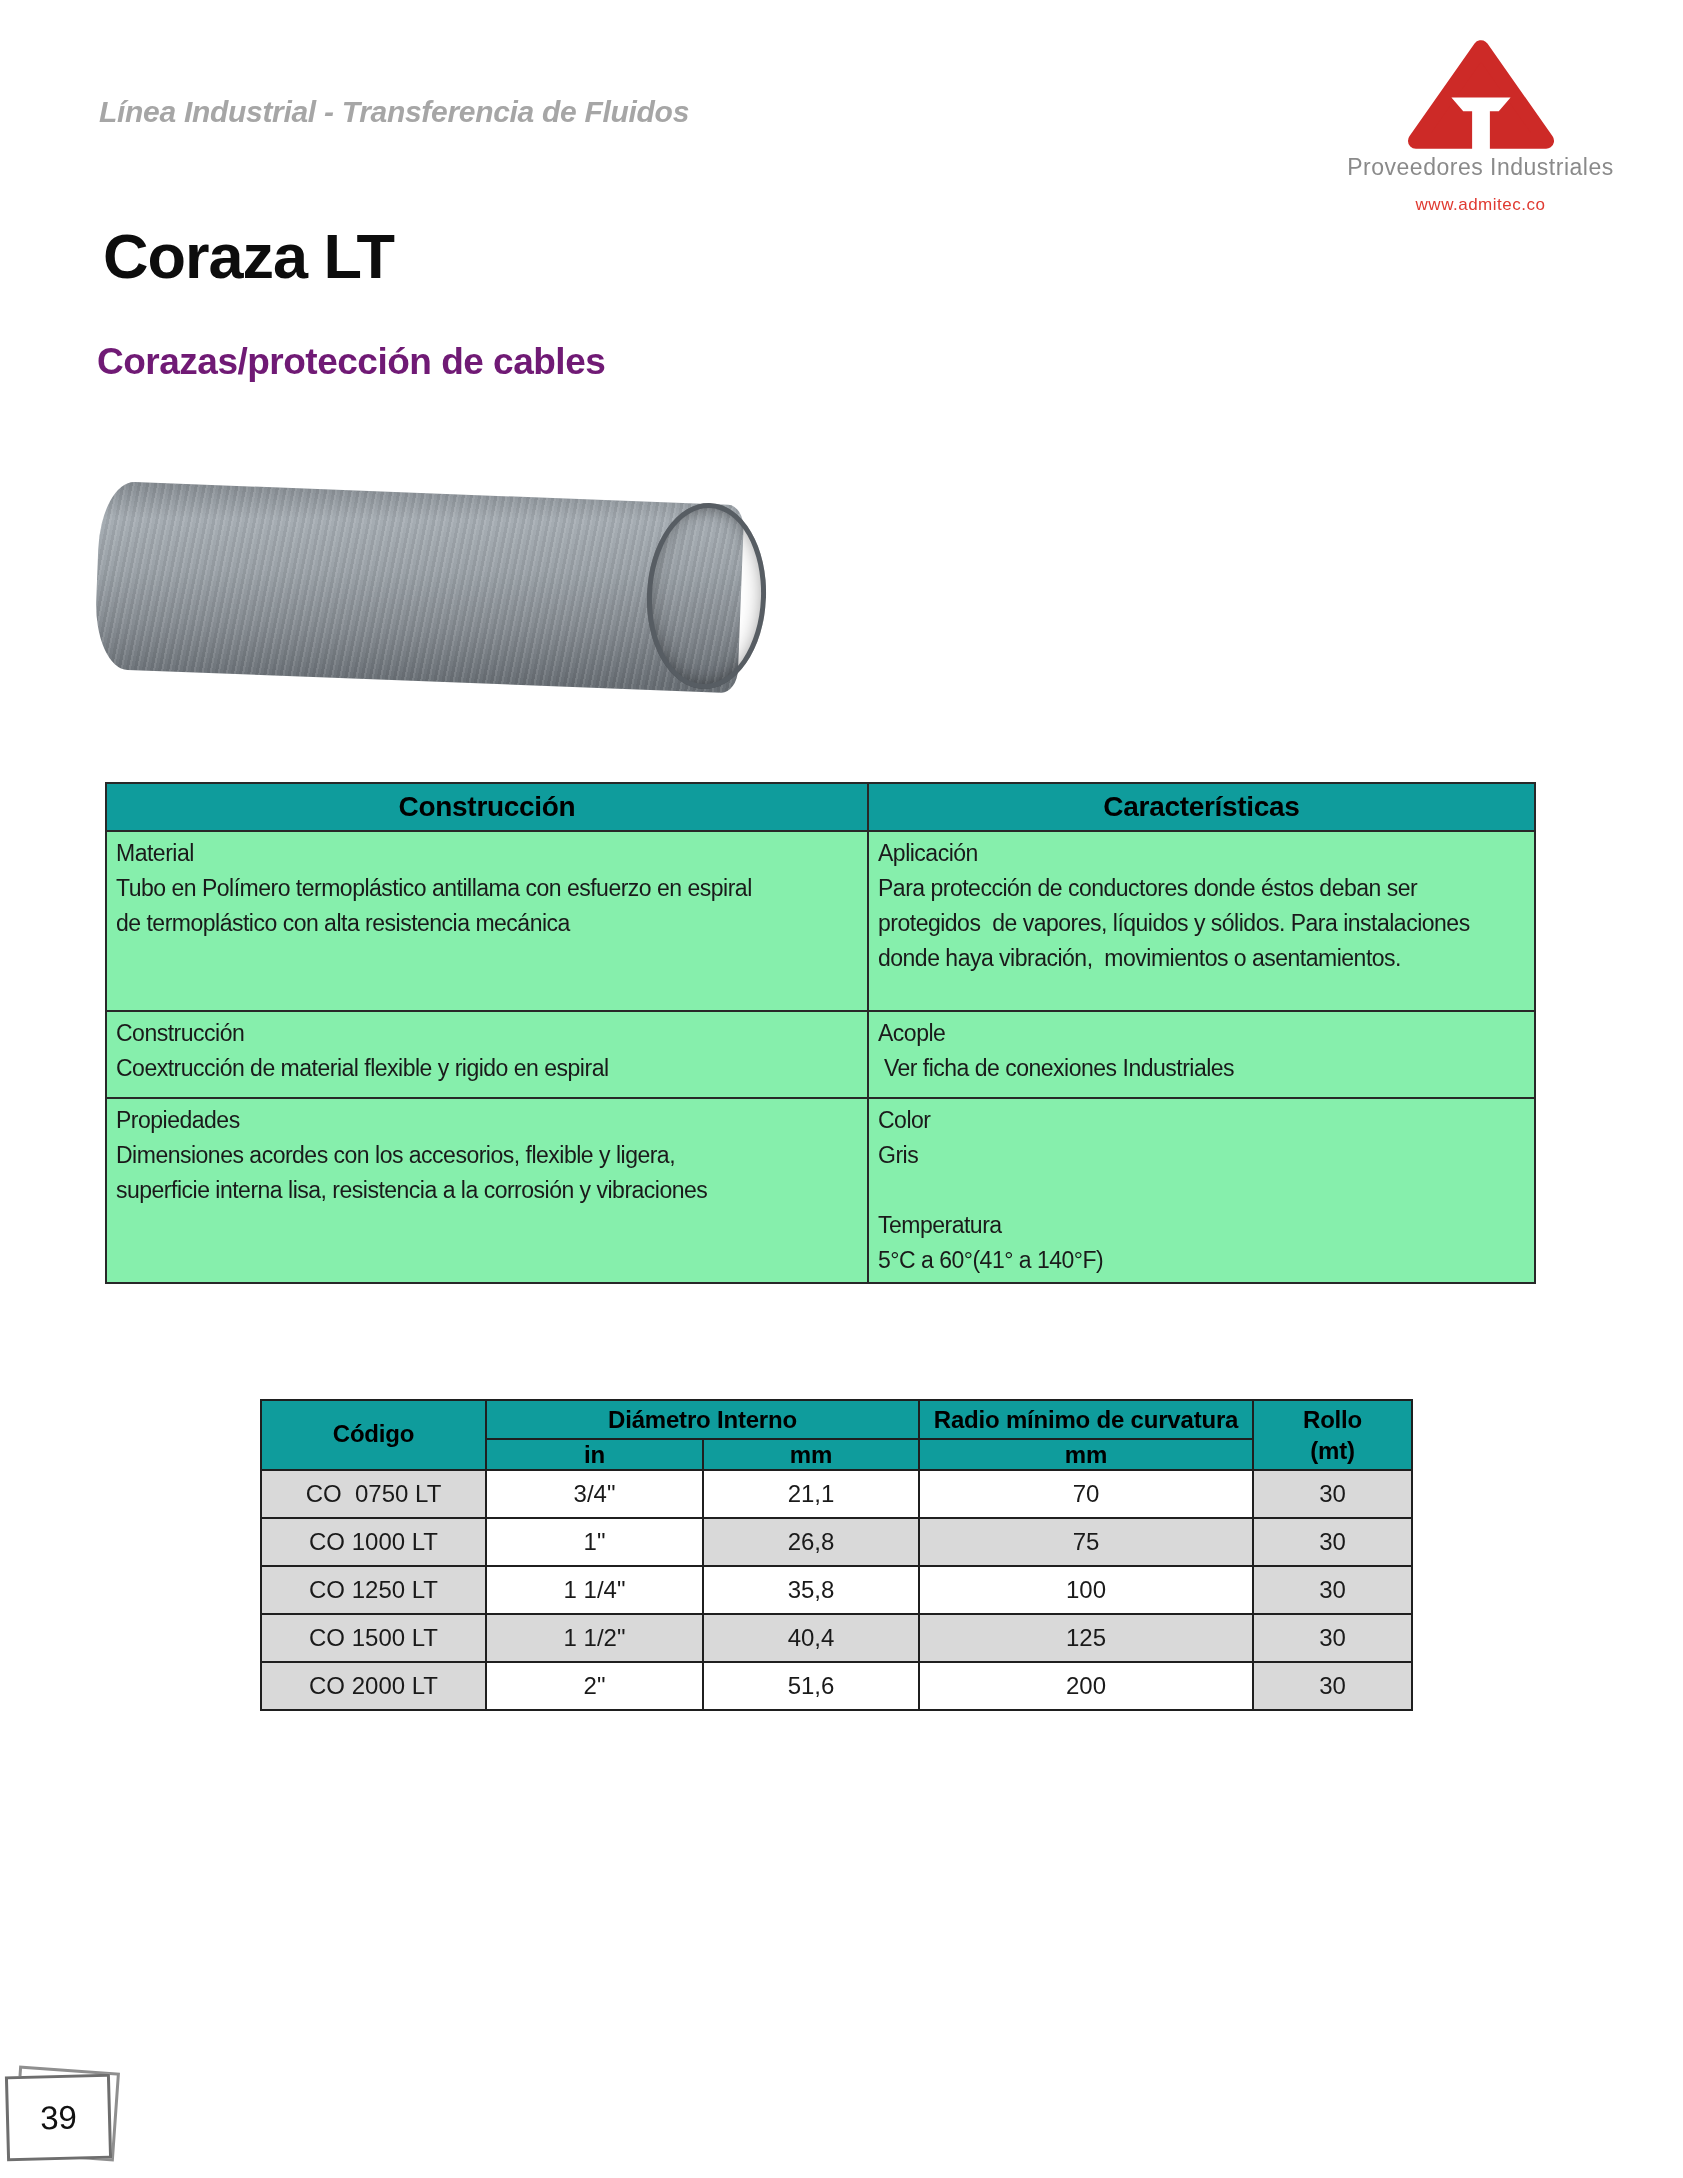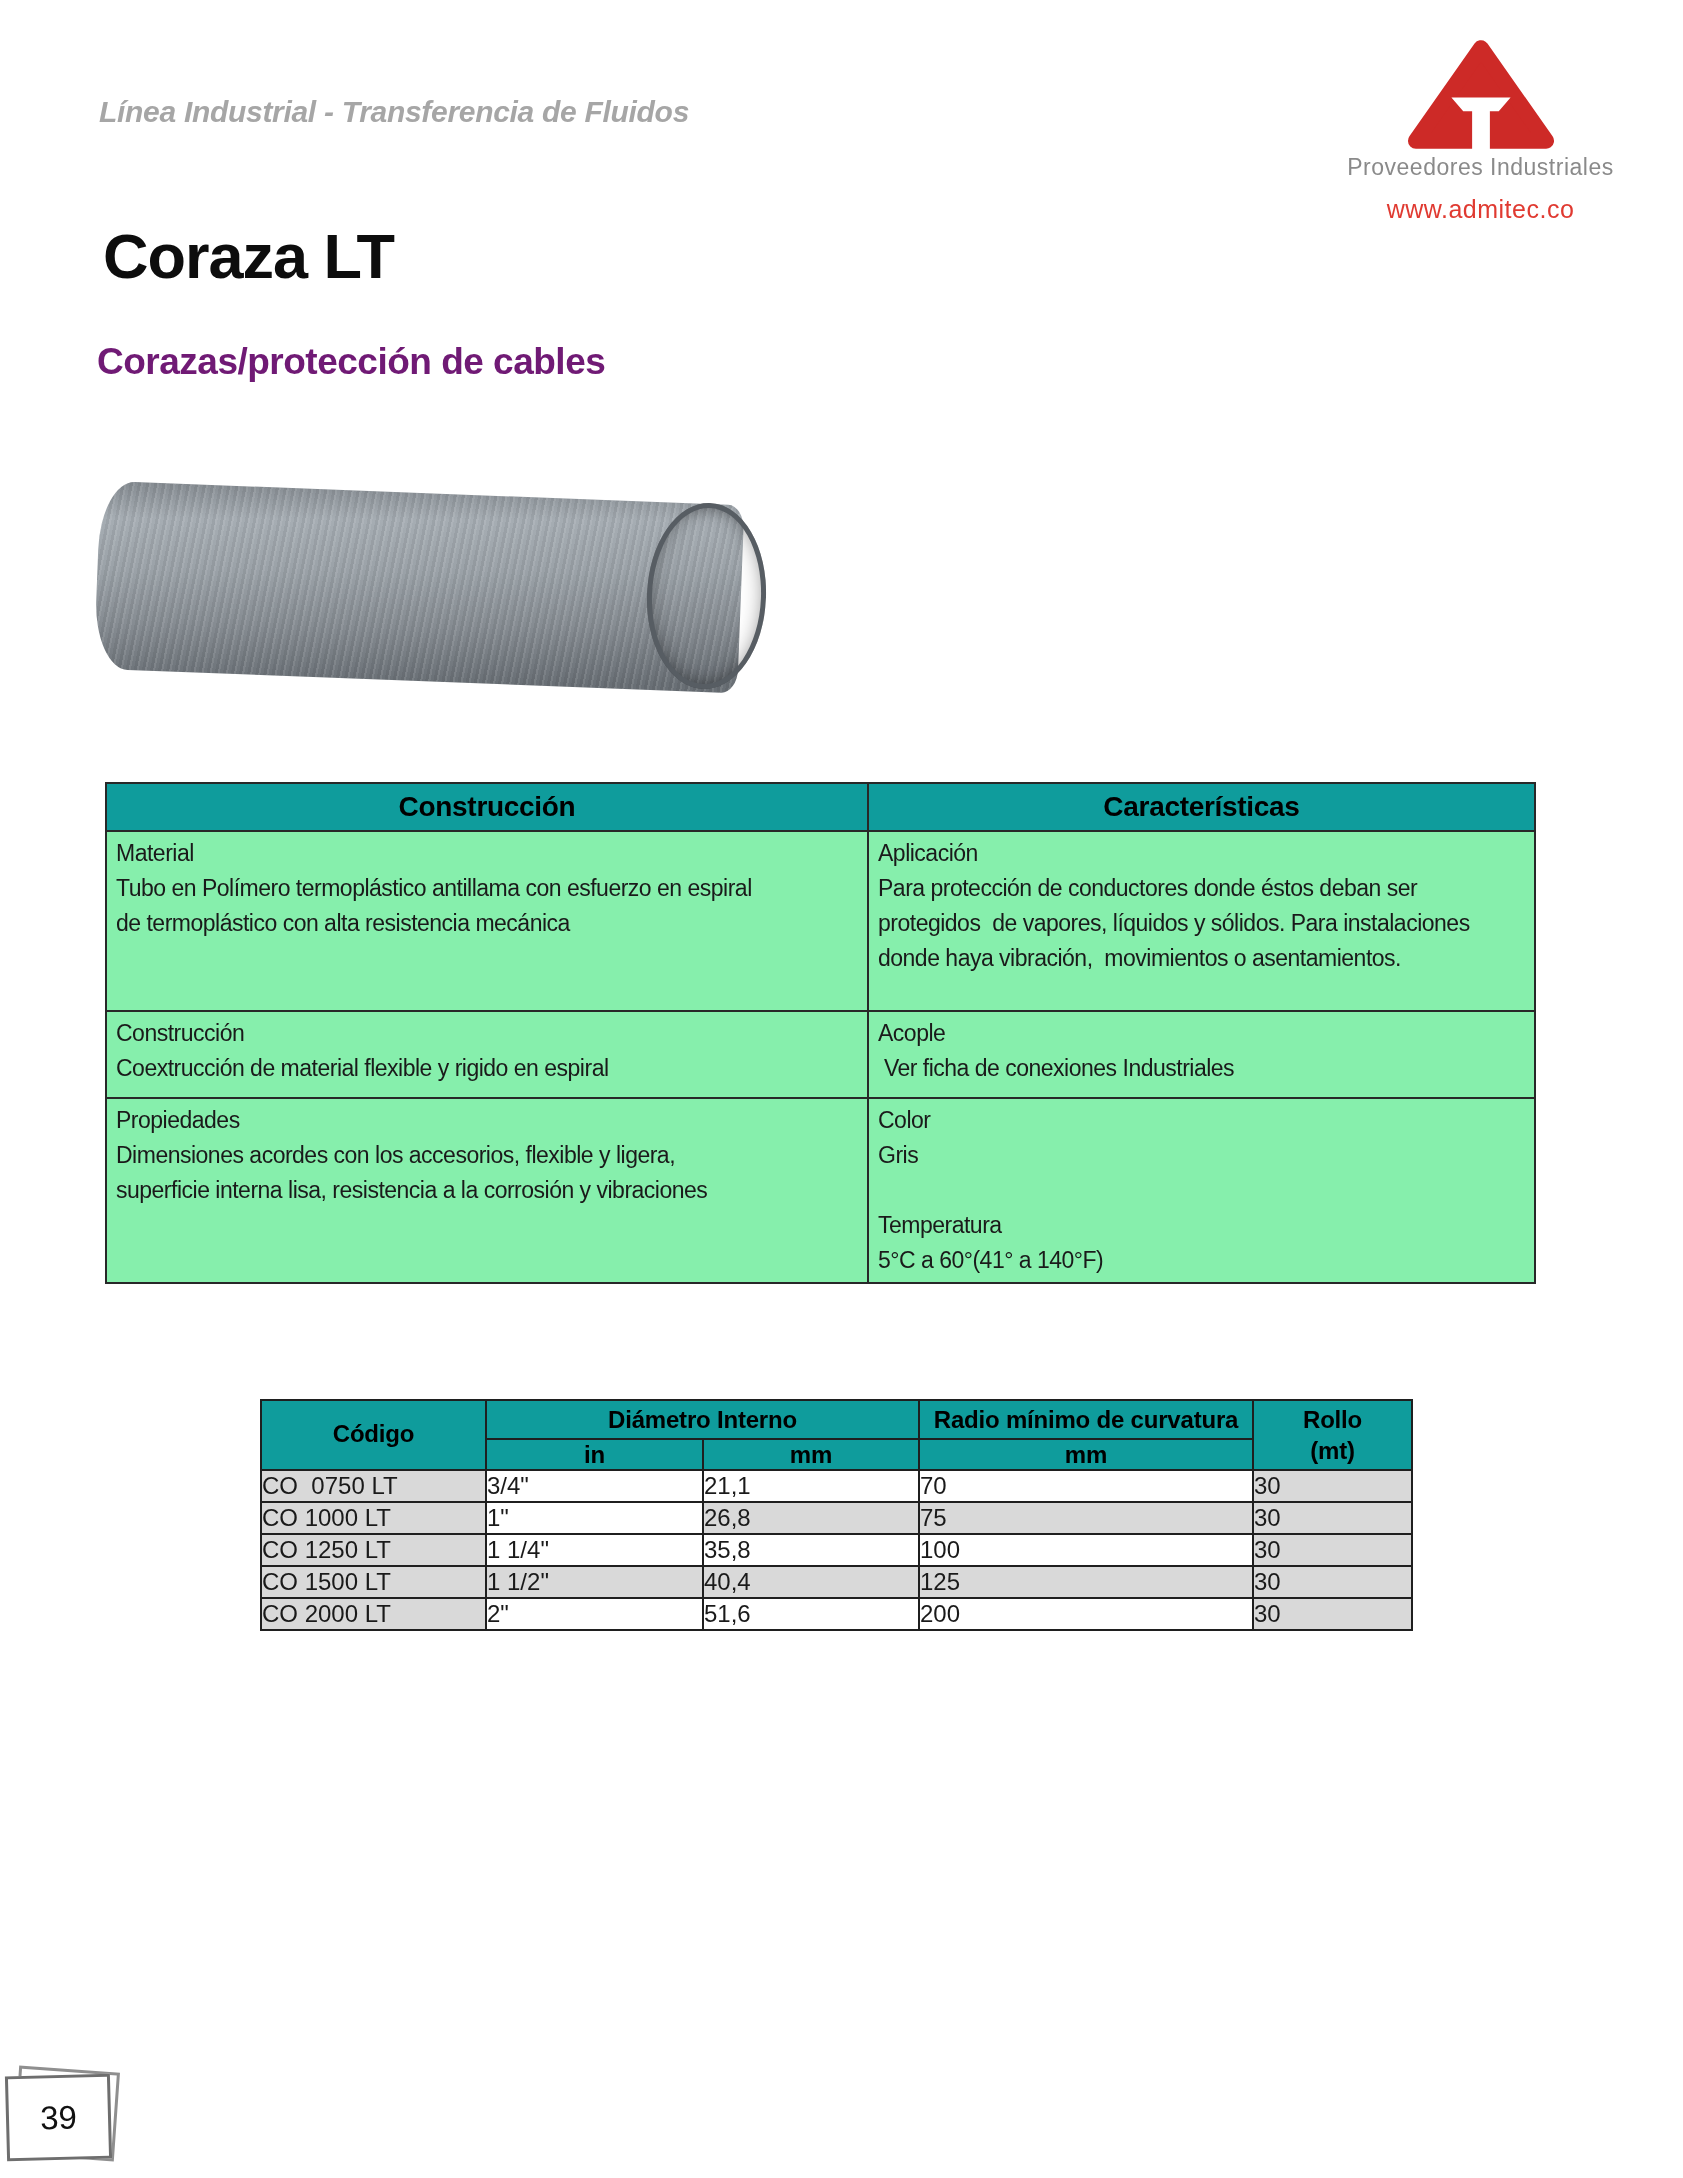--- a/index.html
+++ b/index.html
@@ -14,21 +14,21 @@
   .doc-subtitle{position:absolute;left:97px;top:341px;font-size:37px;font-weight:bold;
                 color:#701a75;letter-spacing:-0.5px;}
 
   
   .logo{position:absolute;left:1317px;top:36px;width:327px;text-align:center;}
   .logo-triangle{display:block;margin:0 auto;}
   .brand{font-size:54px;font-weight:bold;letter-spacing:-1px;line-height:1.05;margin-top:2px;}
   .brand .red{color:#cd2a27;}
   .brand .teal{color:#169a98;}
   .tagline{font-size:23px;color:#8a8a8a;letter-spacing:0.5px;margin-top:1px;}
-  .website{font-size:25px;color:#e03a31;margin-top:14px;letter-spacing:0.5px;}
+  .website{font-size:17px;color:#e03a31;margin-top:14px;letter-spacing:0.5px;}
 
   
   .product{position:absolute;left:97px;top:485px;width:683px;height:218px;}
   .tube-body{position:absolute;left:0;top:8px;width:644px;height:188px;
              border-radius:34px 16px 16px 34px / 69px 24px 24px 69px;
              transform:rotate(2.2deg);
              background:linear-gradient(178deg,#848a90 0%,#a6adb3 18%,#9ba2a8 42%,#868c92 68%,#696f75 96%);
              overflow:hidden;}
   .tube-body::after{content:"";position:absolute;inset:0;
              background:repeating-linear-gradient(99deg,rgba(255,255,255,0.09) 0 2px,
@@ -53,22 +53,22 @@
   .r-construccion td{height:77px;}
   .r-propiedades td{height:170px;}
 
   
   .spec{position:absolute;left:260px;top:1399px;table-layout:fixed;}
   .spec th,.spec td{border:2px solid #1f1f1f;overflow:hidden;}
   .spec th{background:#0f9c9c;color:#000;font-size:24px;font-weight:bold;
            text-align:center;letter-spacing:-0.2px;padding:0;}
   .spec .hA{height:37px;}
   .spec .hB{height:29px;}
-  .spec td{height:30px;font-size:24px;text-align:left;white-space:pre;
-           color:#1a1a1a;padding:0;background:#fff;}
+  .spec td{height:30px;font-size:24px;text-align:center;white-space:pre;
+           color:#1a1a1a;padding:8px;background:#fff;}
   .spec .codigo-cell{vertical-align:bottom;padding-bottom:21px;}
   .spec .rollo-head{line-height:31px;}
   .spec .g{background:#d9d9d9;}
 
   
   .pagebox{position:absolute;left:6px;top:2065px;width:114px;height:99px;}
   .sheet{position:absolute;background:#fff;border:3px solid #8f8f8f;}
   .sheet-back{left:10px;top:4px;width:95px;height:83px;transform:rotate(4deg);}
   .sheet-front{left:0px;top:10px;width:99px;height:79px;transform:rotate(-1.5deg);
                border-color:#6e6e6e;display:flex;align-items:center;justify-content:center;}

